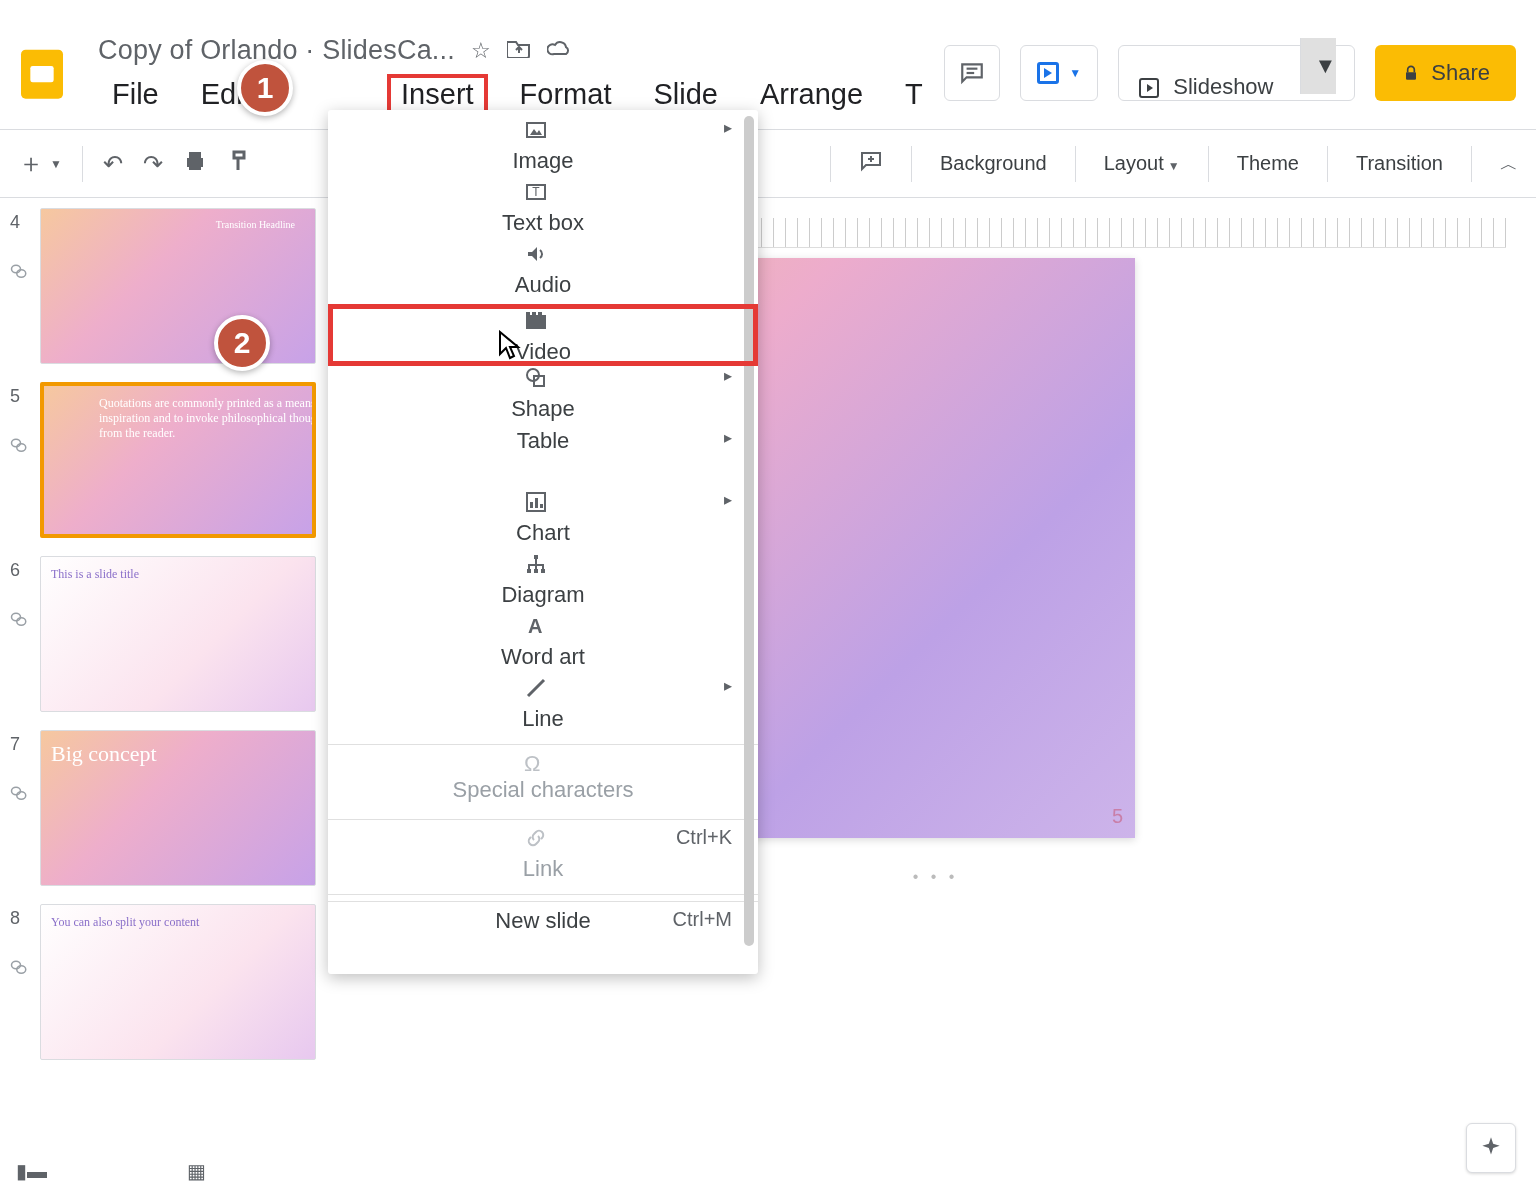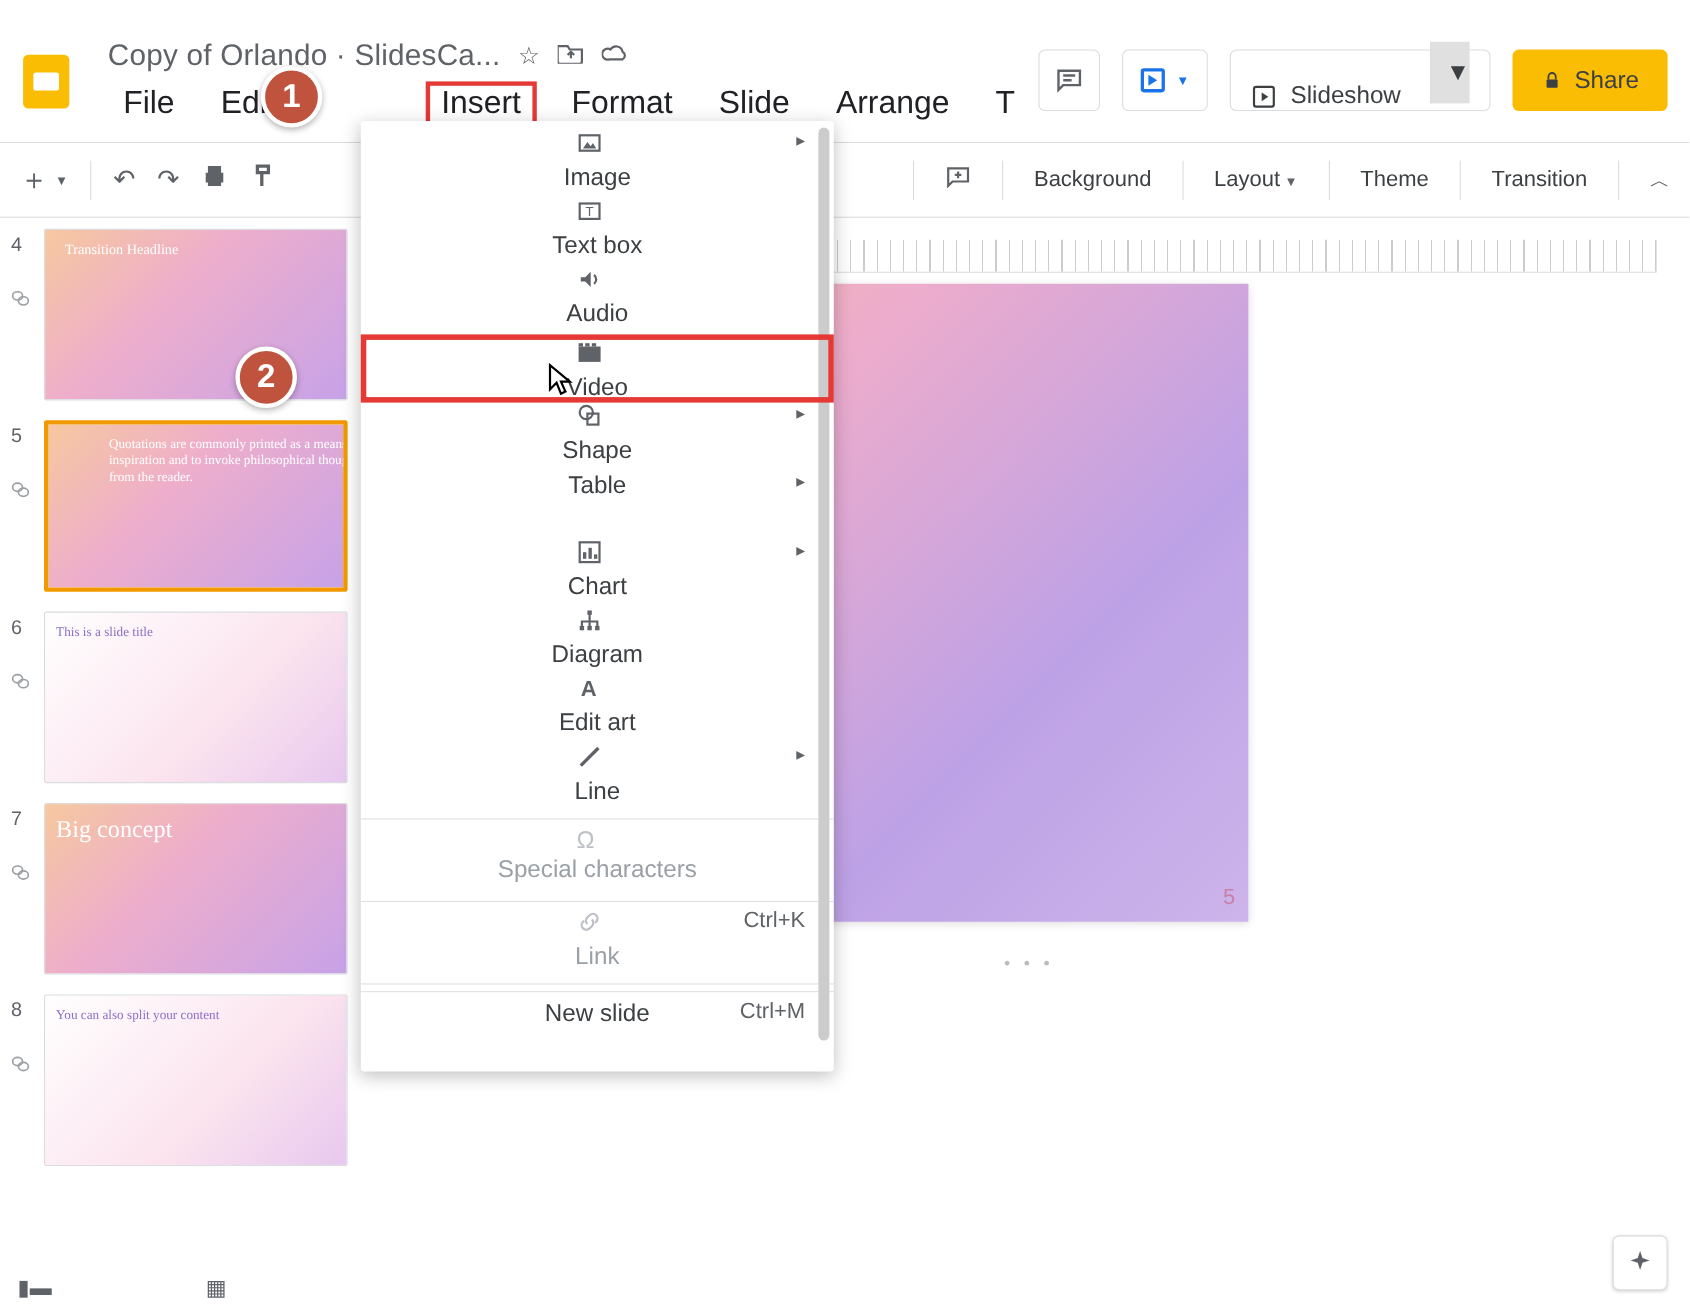--- a/index.html
+++ b/index.html
@@ -202,21 +202,21 @@
   <div class="filmstrip" id="filmstrip">
       <div class="thumb">
         <div style="display: flex; flex-direction: column; width: 30px;">
           <div class="num">4</div>
           <div class="notes"><svg width="18" height="18" viewBox="0 0 24 24">
               <ellipse cx="8" cy="8" rx="6" ry="5" fill="none" stroke="#9aa0a6" stroke-width="2"></ellipse>
               <ellipse cx="15" cy="14" rx="6" ry="5" fill="none" stroke="#9aa0a6" stroke-width="2"></ellipse>
             </svg></div>
         </div>
         <div class="frame gradient-pink">
-          <div class="thumb-text" style="left: 18px; top: 10px; font-size: 13px; width: 250px;">Transition Headline</div>
+          <div class="thumb-text" style="left: 4px; top: 10px; font-size: 10px; width: 250px; text-align: right;">Transition Headline</div>
         </div>
       </div>
       <div class="thumb sel">
         <div style="display: flex; flex-direction: column; width: 30px;">
           <div class="num">5</div>
           <div class="notes"><svg width="18" height="18" viewBox="0 0 24 24">
               <ellipse cx="8" cy="8" rx="6" ry="5" fill="none" stroke="#9aa0a6" stroke-width="2"></ellipse>
               <ellipse cx="15" cy="14" rx="6" ry="5" fill="none" stroke="#9aa0a6" stroke-width="2"></ellipse>
             </svg></div>
         </div>
@@ -339,21 +339,21 @@
           <rect x="10" y="17" width="4" height="4" fill="#5f6368"></rect>
           <rect x="17" y="17" width="4" height="4" fill="#5f6368"></rect>
           <path d="M12 7v6M5 17v-4h14v4M12 13v4" stroke="#5f6368" stroke-width="2" fill="none"></path>
         </svg></span>
       <span class="label">Diagram</span>
     </div>
     <div class="dd-item">
       <span class="ico"><svg width="24" height="24" viewBox="0 0 24 24">
           <text x="4" y="19" font-size="20" font-weight="bold" fill="#5f6368">A</text>
         </svg></span>
-      <span class="label">Edit art</span>
+      <span class="label">Word art</span>
     </div>
     <div class="dd-item">
       <span class="ico"><svg width="24" height="24" viewBox="0 0 24 24">
           <line x1="4" y1="20" x2="20" y2="4" stroke="#5f6368" stroke-width="3"></line>
         </svg></span>
       <span class="label">Line</span>
       <span class="sub">▸</span>
     </div>
     <div class="dd-sep"></div>
     <div class="dd-item disabled">

